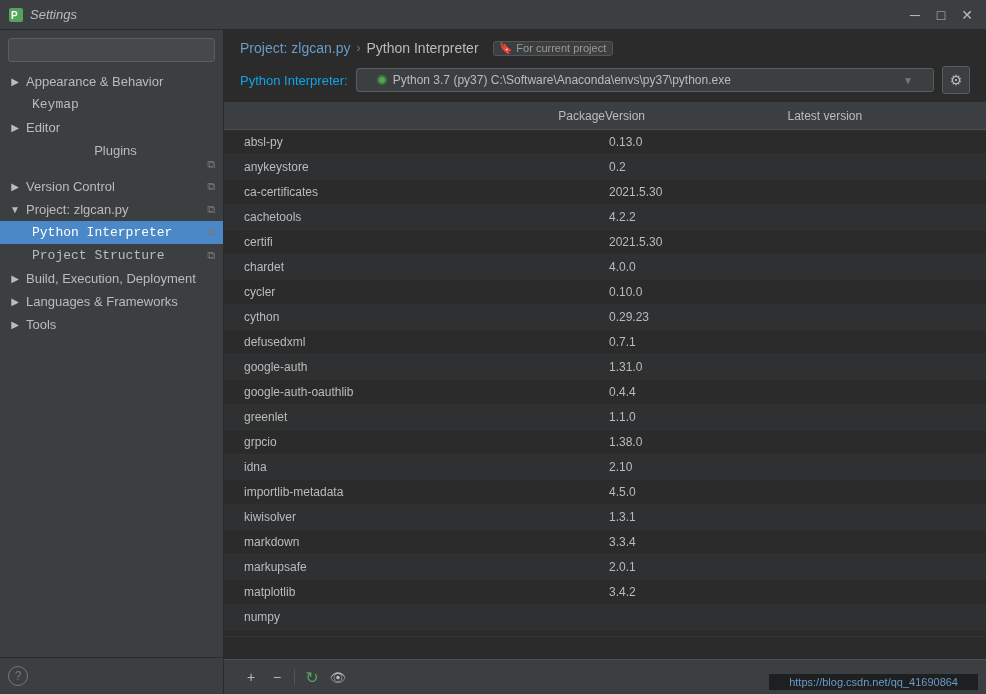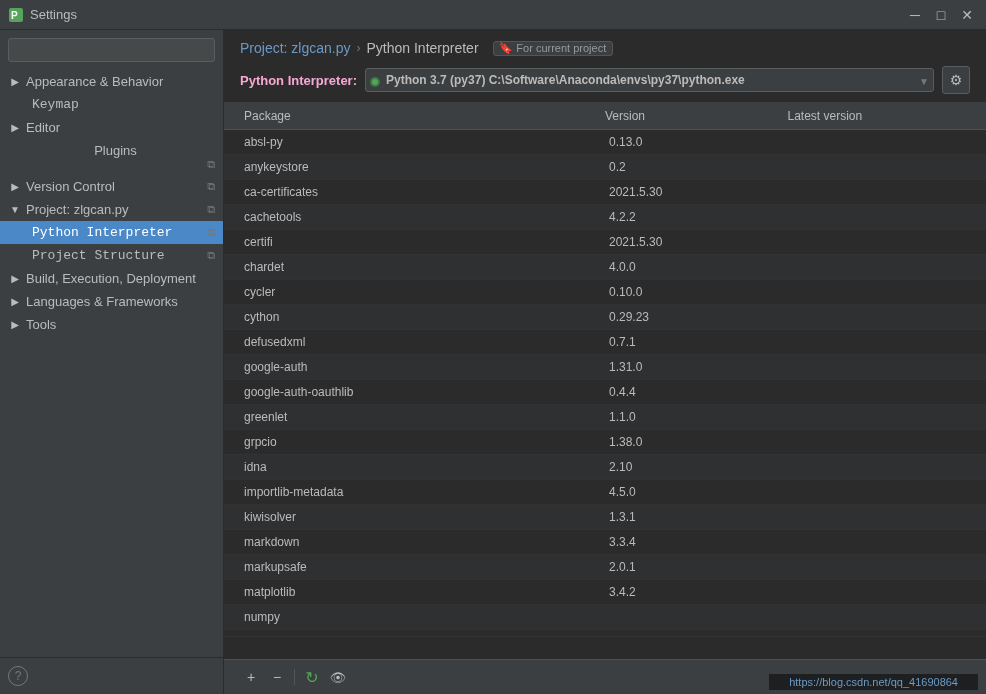--- a/index.html
+++ b/index.html
@@ -30,20 +30,21 @@
       height: 16px;
       margin-right: 6px;
       display: flex;
       align-items: center;
       justify-content: center;
     }
     .title-bar-title {
       flex: 1;
       font-size: 13px;
       color: #bbbbbb;
+      font-style: italic;
     }
     .title-bar-controls {
       display: flex;
       gap: 4px;
     }
     .title-bar-btn {
       width: 22px;
       height: 22px;
       display: flex;
       align-items: center;
@@ -197,38 +198,36 @@
       color: #999;
       margin-left: 8px;
     }
 
     .interpreter-row {
       display: flex;
       align-items: center;
       gap: 8px;
     }
     .interpreter-label {
-      color: #f9a8d4;
+      color: #0ea5e9;
       font-size: 13px;
       white-space: nowrap;
-      font-weight: bold;
     }
     .interpreter-select {
       flex: 1;
       background: #3c3f41;
       border: 1px solid #5a5d5e;
       border-radius: 3px;
-      padding: 4px 4px;
-      color: #bbbbbb;
-      font-size: 12px;
-      display: flex;
-      align-items: flex-end;
+      padding: 4px 20px;
+      color: #bbbbbb;
+      font-size: 12px;
+      display: flex;
+      align-items: center;
       cursor: pointer;
       position: relative;
-      font-weight: bold;
     }
     .interpreter-select .green-dot {
       width: 10px;
       height: 10px;
       border-radius: 50%;
       background: #56a35b;
       border: 2px solid #3a7a3e;
       margin-right: 6px;
       flex-shrink: 0;
     }
@@ -270,21 +269,21 @@
       background: #3c3f41;
       border-bottom: 1px solid #4c5052;
       padding: 6px 16px;
       flex-shrink: 0;
     }
     .table-header-cell {
       font-size: 12px;
       color: #bbbbbb;
       font-weight: normal;
     }
-    .table-header-cell:first-child { padding-left: 4px; }
+    .table-header-cell:first-child { padding-left: 4px; text-align: right; }
 
     .table-body {
       flex: 1;
       overflow-y: auto;
     }
     .table-body::-webkit-scrollbar {
       width: 8px;
     }
     .table-body::-webkit-scrollbar-track {
       background: #3c3f41;

